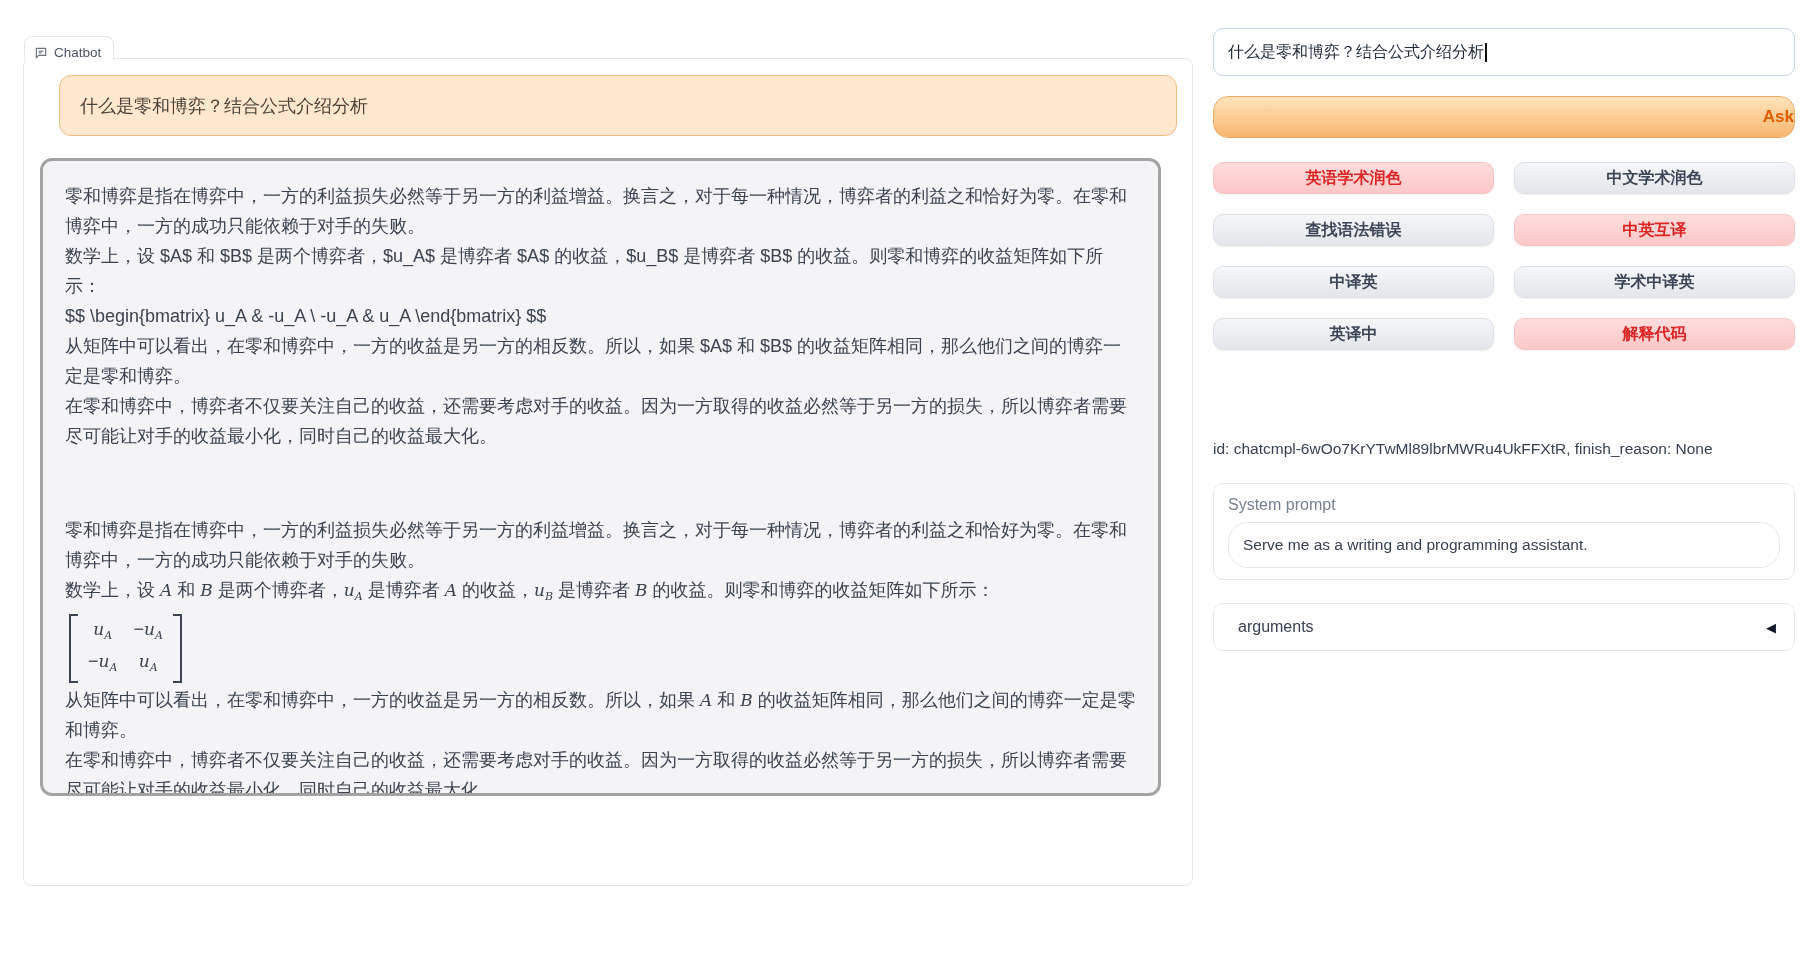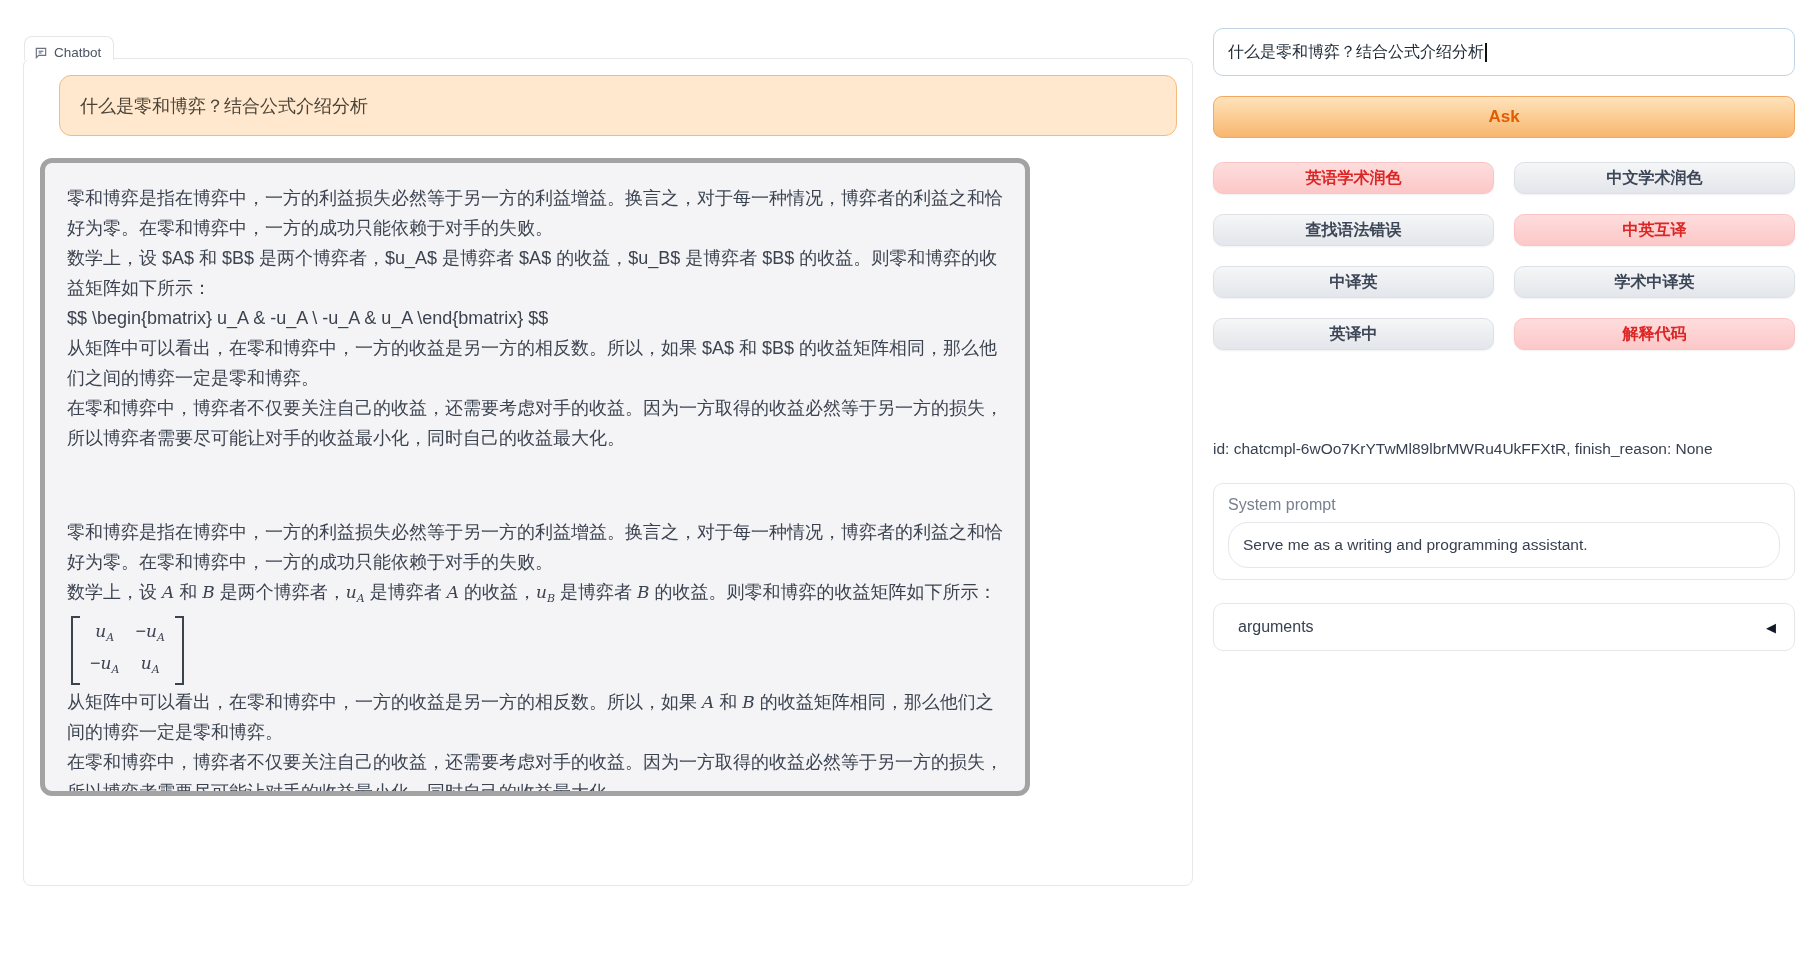--- a/index.html
+++ b/index.html
@@ -14,22 +14,22 @@
   .chat-panel { position: absolute; left: 23px; top: 58px; width: 1170px; height: 828px;
     background: #ffffff; border: 1px solid #e5e7eb; border-radius: 8px; }
   .chat-label { position: absolute; left: 0px; top: -23px; height: 24px; padding: 0 12px 0 9px;
     background: #ffffff; border: 1px solid #e5e7eb; border-bottom: none; border-radius: 8px 8px 0 0;
     display: flex; align-items: flex-end; gap: 6px; font-size: 13.5px; color: #4b5563; }
   .chat-label svg { display: block; }
 
   .msg-user { position: absolute; left: 35px; top: 16px; width: 1118px; height: 61px;
     background: #ffe8cd; border: 1px solid #f2bc80; border-radius: 12px 12px 12px 12px;
     display: flex; align-items: center; padding: 0 20px; font-size: 18px; color: #4b4237; }
-  .msg-bot { position: absolute; left: 16px; top: 99px; width: 990px; height: 638px;
-    background: #f4f4f6; border: 5px solid #a3a3a3; border-radius: 12px;
+  .msg-bot { position: absolute; left: 16px; top: 99px; width: 1121px; height: 638px;
+    background: #f4f4f6; border: 3px solid #a3a3a3; border-radius: 12px;
     padding: 20px 22px; font-size: 18px; line-height: 30px; color: #3c4350; overflow: hidden; }
   .msg-bot p { margin: 0; }
   .para-gap { height: 64px; }
 
   .mvar { font-family: "DejaVu Serif", serif; font-style: italic; font-size: 17px; }
   .mvar sub { font-size: 11px; font-style: italic; }
 
   .matrix { display: flex; align-items: stretch; margin: 2px 0 2px 4px; width: max-content; }
   .brk { width: 9px; }
   .brk-l { border: 2px solid #3c4350; border-right: none; }
@@ -39,23 +39,23 @@
 
   
   .right-col { position: absolute; left: 1213px; top: 0; width: 582px; }
 
   .prompt-input { position: absolute; left: 0; top: 28px; width: 582px; height: 48px;
     background: #fff; border: 1px solid #c3d5e6; border-radius: 10px;
     display: flex; align-items: center; padding: 0 14px; font-size: 16px; color: #1f2937; }
   .caret { display: inline-block; width: 1.5px; height: 19px; background: #111; margin-left: 1px; }
 
   .ask-btn { position: absolute; left: 0; top: 96px; width: 582px; height: 42px;
-    border: 1px solid #f2a963; border-radius: 9px;
+    border: 1px solid #f2a963; border-radius: 15px;
     background: linear-gradient(180deg, #ffe3ba 0%, #f7b66f 100%);
-    font-size: 17px; font-weight: bold; color: #e05d00; text-align: center; line-height: 40px;
+    font-size: 17px; font-weight: bold; color: #e05d00; text-align: right; line-height: 40px;
     cursor: pointer; font-family: inherit; }
 
   .qa-grid { position: absolute; left: 0; top: 162px; width: 582px;
     display: grid; grid-template-columns: 281px 281px; column-gap: 20px; row-gap: 20px; }
   .qa-btn { height: 32px; border-radius: 10px; font-size: 16px; font-weight: bold;
     text-align: center; cursor: pointer; font-family: inherit;
     box-shadow: 0 1px 2px rgba(0,0,0,0.06); }
   .qa-gray { background: linear-gradient(180deg, #f5f6f8 0%, #e3e6ea 100%);
     border: 1px solid #dde1e6; color: #3d4657; }
   .qa-pink { background: linear-gradient(180deg, #fedddd 0%, #fcc7c7 100%);

